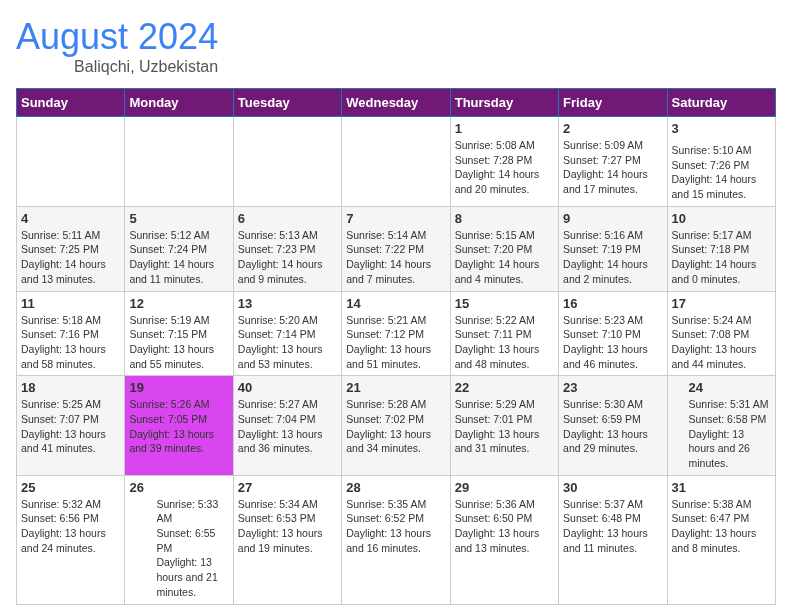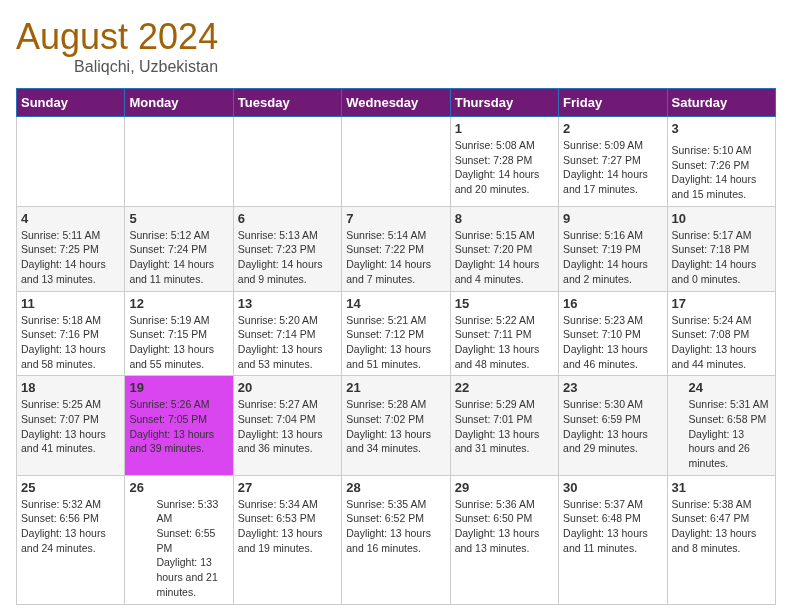--- a/index.html
+++ b/index.html
@@ -38,21 +38,21 @@
     }
     .logo-icon {
       width: 28px;
       height: 28px;
     }
     .title-block {
       text-align: right;
     }
     .month-title {
       font-size: 36px;
-      color: #a16207;
+      color: #3b82f6;
       font-weight: normal;
     }
     .location {
       font-size: 16px;
       color: #555;
     }
     .calendar {
       width: 100%;
       border-collapse: collapse;
       font-size: 11px;
@@ -235,21 +235,21 @@
 Sunset: 7:07 PM
 Daylight: 13 hours and 41 minutes.</div>
         </td>
         <td style="background: #d946ef;">
           <span class="day-num">19</span>
           <div class="cell-text" style="white-space: pre-line;">Sunrise: 5:26 AM
 Sunset: 7:05 PM
 Daylight: 13 hours and 39 minutes.</div>
         </td>
         <td style="background: rgb(245, 245, 245);">
-          <span class="day-num">20</span>
+          <span class="day-num">40</span>
           <div class="cell-text" style="white-space: pre-line;">Sunrise: 5:27 AM
 Sunset: 7:04 PM
 Daylight: 13 hours and 36 minutes.</div>
         </td>
         <td style="background: rgb(245, 245, 245);">
           <span class="day-num">21</span>
           <div class="cell-text" style="white-space: pre-line;">Sunrise: 5:28 AM
 Sunset: 7:02 PM
 Daylight: 13 hours and 34 minutes.</div>
         </td>

